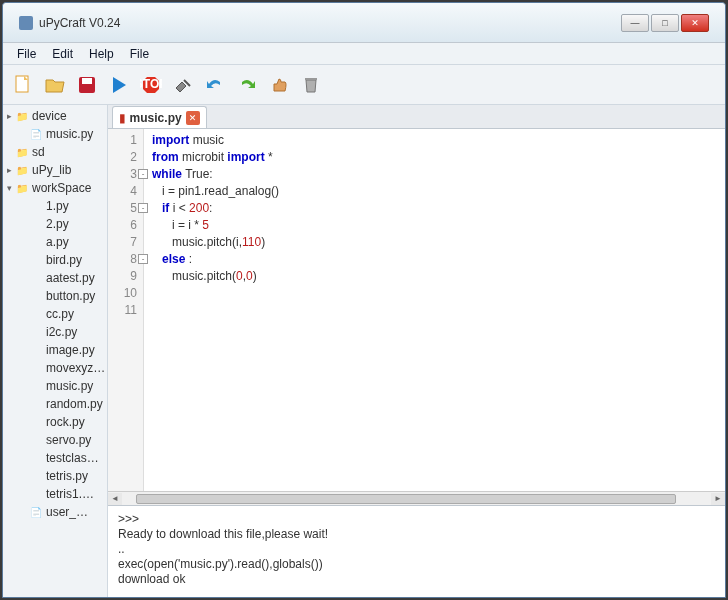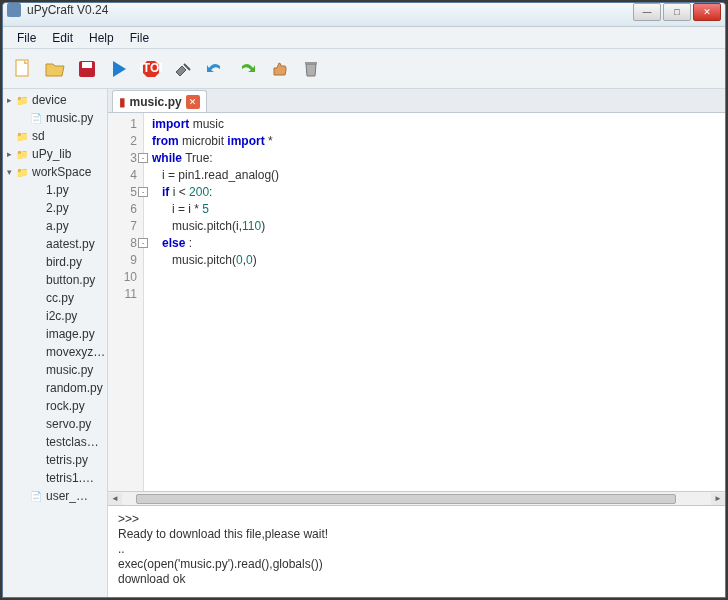--- a/index.html
+++ b/index.html
@@ -1,18 +1,18 @@
 <!DOCTYPE html>
 <html><head>
 <meta charset="utf-8">
 <style>
 *{box-sizing:border-box;margin:0;padding:0;font-family:"Segoe UI",Tahoma,sans-serif;font-size:12px;}
 body{background:#3a3a3a;width:728px;height:600px;overflow:hidden;position:relative;}
 .window{position:absolute;top:2px;left:2px;width:724px;height:596px;background:#edf2f5;border:1px solid #5a7a9c;border-radius:4px 4px 0 0;display:flex;flex-direction:column;}
-.titlebar{height:24px;background:linear-gradient(#f5f9fb,#dce8f0);display:flex;padding:0 4px;border-radius:4px 4px 0 0;border-bottom:1px solid #c0c8d0;}
+.titlebar{height:40px;background:linear-gradient(#f5f9fb,#dce8f0);display:flex;align-items:center;padding:0 16px;border-radius:4px 4px 0 0;border-bottom:1px solid #c0c8d0;}
 .titlebar .icon-sq{width:14px;height:14px;background:#638ab5;margin-right:6px;border-radius:2px;}
 .titlebar .title{flex:1;color:#333;font-size:12px;}
 .winbtns{display:flex;gap:2px;}
 .winbtn{width:28px;height:18px;border:1px solid #a0a8b0;border-radius:2px;background:linear-gradient(#f8f8f8,#d8d8d8);display:flex;align-items:center;justify-content:center;font-size:9px;color:#333;}
 .winbtn.close{background:linear-gradient(#f08080,#d03020);color:#fff;border-color:#a03020;}
 .menubar{height:22px;background:#eff3f6;display:flex;align-items:center;padding:0 6px;border-bottom:1px solid #d0d8e0;}
 .menubar .menuitem{padding:2px 8px;color:#0f172a;}
 .toolbar{height:40px;background:#f0f3f6;display:flex;align-items:center;padding:0 6px;gap:4px;border-bottom:1px solid #d0d8e0;}
 .tbtn{width:28px;height:28px;display:flex;align-items:center;justify-content:center;}
 .content{flex:1;display:flex;overflow:hidden;}
@@ -25,21 +25,21 @@
 .tabbar{height:24px;background:#e8ebef;display:flex;align-items:flex-end;border-bottom:1px solid #c0c8d0;padding-left:4px;}
 .tab{height:22px;background:#fff;border:1px solid #c0c8d0;border-bottom:none;border-radius:3px 3px 0 0;display:flex;align-items:center;padding:0 6px;gap:4px;}
 .tab .fname{color:#333;font-weight:bold;}
 .tab .closex{width:14px;height:14px;background:#e06040;color:#fff;font-size:9px;display:flex;align-items:center;justify-content:center;border-radius:2px;}
 .code-wrap{flex:1;display:flex;overflow:auto;font-family:Consolas,monospace;font-size:13px;}
 .gutter{width:36px;background:#f4f4f4;text-align:right;padding:4px 6px 0 0;color:#888;border-right:1px solid #ddd;}
 .gutter div{height:17px;}
 .code{flex:1;padding:4px 0 0 8px;white-space:pre;color:#333;}
 .code .line{height:17px;position:relative;}
 .kw{color:#0000c8;font-weight:bold;}
-.num{color:#0f766e;}
+.num{color:#b91c1c;}
 .fold{position:absolute;left:-14px;top:2px;width:10px;height:10px;border:1px solid #999;background:#fff;font-size:8px;line-height:8px;text-align:center;color:#666;}
 .hscroll{height:14px;background:#f0f0f0;border-top:1px solid #ccc;display:flex;align-items:center;}
 .hscroll .thumb{width:540px;height:10px;background:#d0d0d0;border:1px solid #aaa;margin-left:14px;border-radius:2px;}
 .hscroll .arr{width:14px;height:12px;background:#e8e8e8;display:flex;align-items:center;justify-content:center;font-size:8px;color:#666;}
 .console{height:92px;background:#fff;border-top:1px solid #c0c8d0;padding:6px 10px;font-family:Consolas,monospace;font-size:12px;color:#333;overflow:auto;}
 .console div{height:15px;white-space:pre;}
 .watermark{position:absolute;right:8px;bottom:8px;color:rgba(255,255,255,0.6);font-size:16px;font-weight:bold;pointer-events:none;}
 .watermark .url{font-size:11px;display:block;text-align:right;}
 </style>
 </head>
@@ -159,26 +159,26 @@
           <span>2.py</span>
         </div>
         <div class="tree-item lvl1">
           <span class="tree-toggle"></span>
           <span class="tree-icon"></span>
           <span>a.py</span>
         </div>
         <div class="tree-item lvl1">
           <span class="tree-toggle"></span>
           <span class="tree-icon"></span>
+          <span>bird.py</span>
+        </div>
+        <div class="tree-item lvl1">
+          <span class="tree-toggle"></span>
+          <span class="tree-icon"></span>
           <span>aatest.py</span>
-        </div>
-        <div class="tree-item lvl1">
-          <span class="tree-toggle"></span>
-          <span class="tree-icon"></span>
-          <span>bird.py</span>
         </div>
         <div class="tree-item lvl1">
           <span class="tree-toggle"></span>
           <span class="tree-icon"></span>
           <span>button.py</span>
         </div>
         <div class="tree-item lvl1">
           <span class="tree-toggle"></span>
           <span class="tree-icon"></span>
           <span>cc.py</span>

